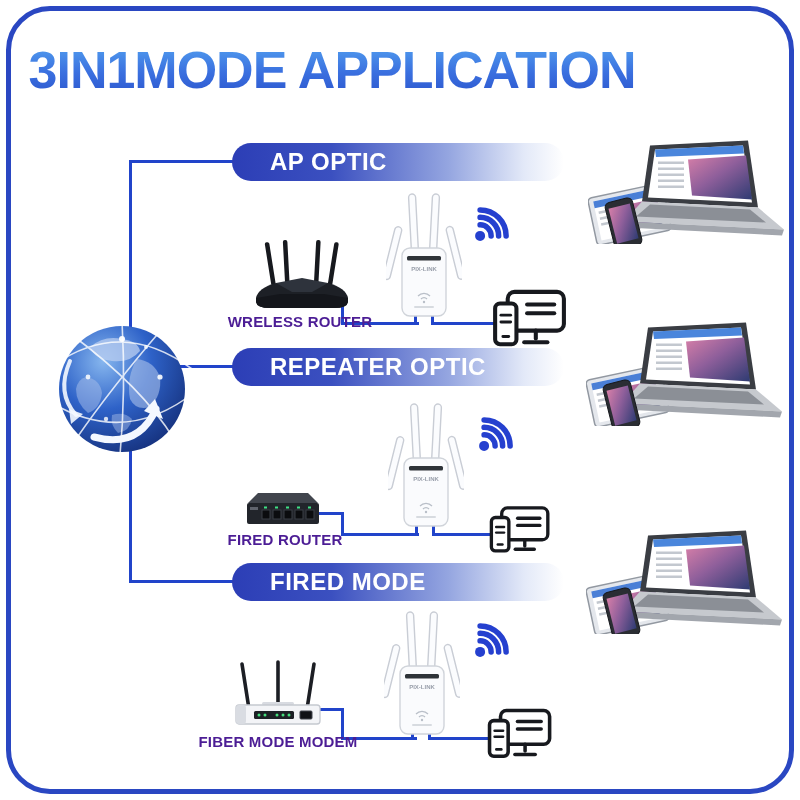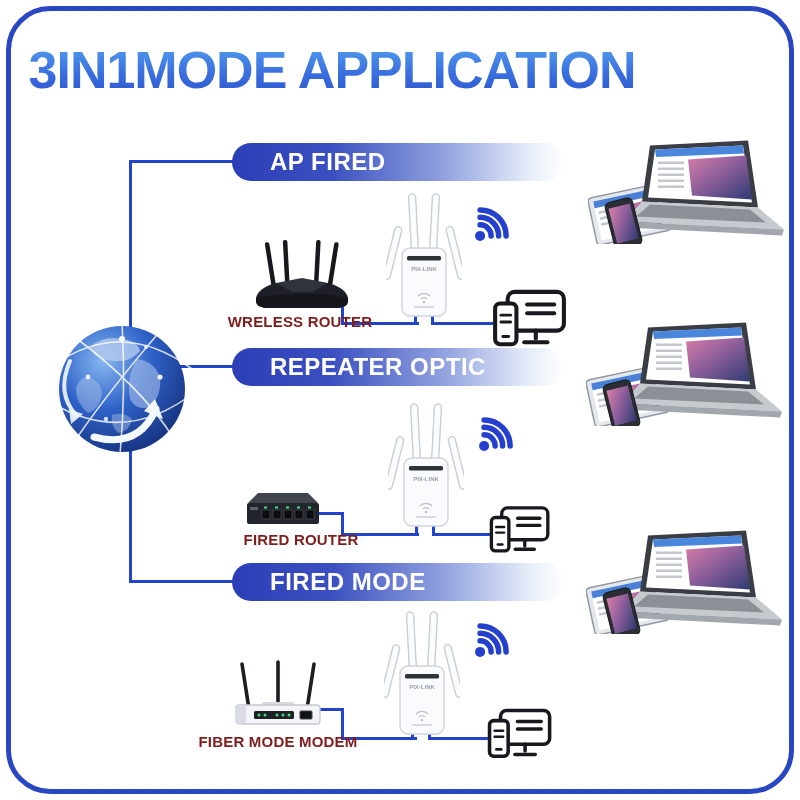--- a/index.html
+++ b/index.html
@@ -22,21 +22,21 @@
     }
   }
   .wire{position:absolute;background:#2144ca;}
   .pill{
     position:absolute;left:232px;width:332px;height:38px;border-radius:19px;
     background:linear-gradient(90deg,#2c3eb6 0%,#3b50c0 30%,#94a5e0 65%,#e3e9f8 88%,#ffffff 100%);
     color:#ffffff;font-weight:bold;font-size:24px;line-height:38px;
     padding-left:38px;box-sizing:border-box;letter-spacing:0.5px;
   }
   .dev-label{
-    position:absolute;font-weight:bold;font-size:15px;color:#7f1d1d;
+    position:absolute;font-weight:bold;font-size:15px;color:#4c1d95;
     text-align:center;letter-spacing:0.2px;white-space:nowrap;
   }
   .abs{position:absolute;}
   svg text{font-family:"Liberation Sans",sans-serif;}
 </style>
 </head>
 <body>
 
 <svg width="0" height="0" style="position:absolute" aria-hidden="true">
   <defs>
@@ -104,21 +104,21 @@
     <circle cx="104" cy="40" r="2" opacity="0.8"></circle>
   </g>
   <g fill="none" stroke="#f4f8ff" stroke-linecap="round">
     <path d="M52 130 Q96 142 114 102" stroke-width="7"></path>
     <path d="M28 54 Q14 86 34 108" stroke-width="4" opacity="0.9"></path>
   </g>
   <path d="M121 112 L113 92 L102 104 Z" fill="#f4f8ff"></path>
   <path d="M29 117 L41 107 L27 102 Z" fill="#f4f8ff" opacity="0.9"></path>
 </svg>
 
-<div class="pill" style="top:143px">AP FIRED</div>
+<div class="pill" style="top:143px">AP OPTIC</div>
 <div class="pill" style="top:348px">REPEATER OPTIC</div>
 <div class="pill" style="top:563px">FIRED MODE</div>
 
 <svg class="abs" style="left:246px;top:240px" width="112" height="72" viewBox="0 0 112 72">
   <g fill="#17191e">
     <rect x="22" y="2" width="4.5" height="44" rx="2" transform="rotate(-9 24 24)"></rect>
     <rect x="38" y="0" width="4.5" height="46" rx="2" transform="rotate(-3 40 23)"></rect>
     <rect x="69" y="0" width="4.5" height="46" rx="2" transform="rotate(3 71 23)"></rect>
     <rect x="85" y="2" width="4.5" height="44" rx="2" transform="rotate(9 87 24)"></rect>
   </g>
@@ -215,21 +215,21 @@
     <rect x="64" y="24" width="8" height="9"></rect>
   </g>
   <g fill="#3fe085">
     <rect x="22" y="20.5" width="3" height="2"></rect>
     <rect x="33" y="20.5" width="3" height="2"></rect>
     <rect x="44" y="20.5" width="3" height="2"></rect>
     <rect x="55" y="20.5" width="3" height="2"></rect>
     <rect x="66" y="20.5" width="3" height="2"></rect>
   </g>
 </svg>
-<div class="dev-label" style="left:221px;top:531px;width:160px">FIRED ROUTER</div>
+<div class="dev-label" style="left:205px;top:531px;width:160px">FIRED ROUTER</div>
 
 <svg class="abs" style="left:388px;top:402px" width="76" height="128" viewBox="0 0 76 128">
   <g fill="#fbfcfe" stroke="#c9cdd5" stroke-width="1.4">
     <rect x="24" y="2" width="7" height="60" rx="3.5" transform="rotate(-3 27 32)"></rect>
     <rect x="45" y="2" width="7" height="60" rx="3.5" transform="rotate(3 48 32)"></rect>
     <rect x="3" y="34" width="7" height="54" rx="3.5" transform="rotate(14 6 61)"></rect>
     <rect x="66" y="34" width="7" height="54" rx="3.5" transform="rotate(-14 69 61)"></rect>
   </g>
   <rect x="16" y="56" width="44" height="68" rx="8" fill="#fafbfd" stroke="#d0d4da" stroke-width="1.4"></rect>
   <rect x="21" y="64" width="34" height="4.5" rx="1.5" fill="#2e3338"></rect>

